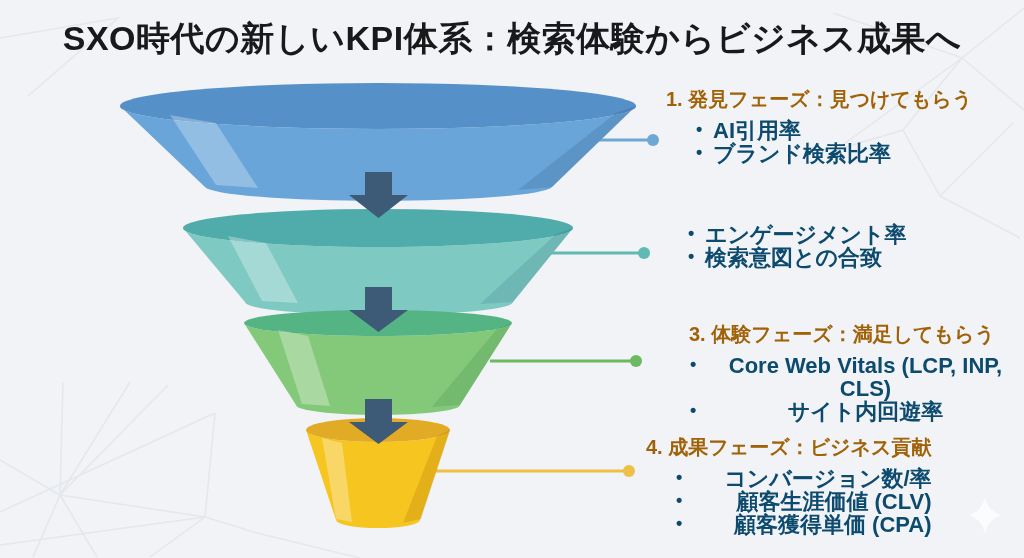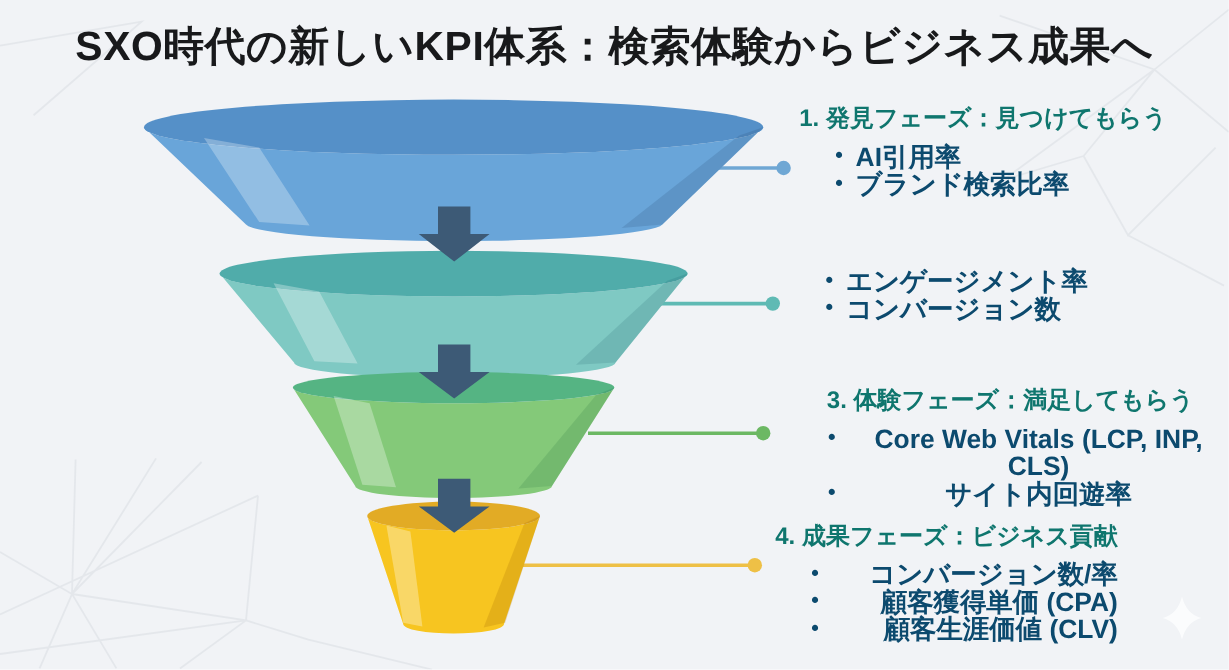--- a/index.html
+++ b/index.html
@@ -12,21 +12,21 @@
     color:#17181a;
   }
   .layer{position:absolute;left:0;top:0;}
   .title{
     position:absolute;left:0;top:16px;width:1024px;
     margin:0;text-align:center;
     font-size:34px;font-weight:700;letter-spacing:0.5px;
     color:#18191b;
   }
   .kpi{position:absolute;}
-  .kpi h2{margin:0;font-size:20px;font-weight:700;line-height:24px;color:#0f766e;}
+  .kpi h2{margin:0;font-size:20px;font-weight:700;line-height:24px;color:#a16207;}
   .kpi ul{margin:8px 0 0 30px;padding:0;list-style:none;}
   .kpi li{
     position:relative;padding-left:17px;
     font-size:22px;font-weight:700;line-height:23px;color:#0c4a6e;
   }
   .kpi li::before{content:"•";position:absolute;left:0;top:-1px;font-size:18px;}
   .s1{left:666px;top:87px;}
   .s2{left:658px;top:215px;}
   .s3{left:660px;top:322px;text-align:center;}
   .s4{left:646px;top:435px;text-align:right;}
@@ -102,34 +102,34 @@
     <h2>1. 発見フェーズ：見つけてもらう</h2>
     <ul>
         <li>AI引用率</li>
         <li>ブランド検索比率</li>
       </ul>
   </section>
 
   <section class="kpi s2">
     <ul>
         <li>エンゲージメント率</li>
-        <li>コンバージョン数</li>
+        <li>検索意図との合致</li>
       </ul>
   </section>
 
   <section class="kpi s3">
     <h2>3. 体験フェーズ：満足してもらう</h2>
     <ul>
         <li>Core Web Vitals (LCP, INP, CLS)</li>
         <li>サイト内回遊率</li>
       </ul>
   </section>
 
   <section class="kpi s4">
     <h2>4. 成果フェーズ：ビジネス貢献</h2>
     <ul>
         <li>コンバージョン数/率</li>
+        <li>顧客生涯価値 (CLV)</li>
         <li>顧客獲得単価 (CPA)</li>
-        <li>顧客生涯価値 (CLV)</li>
       </ul>
   </section>
 
 </div>
 
 </body></html>

